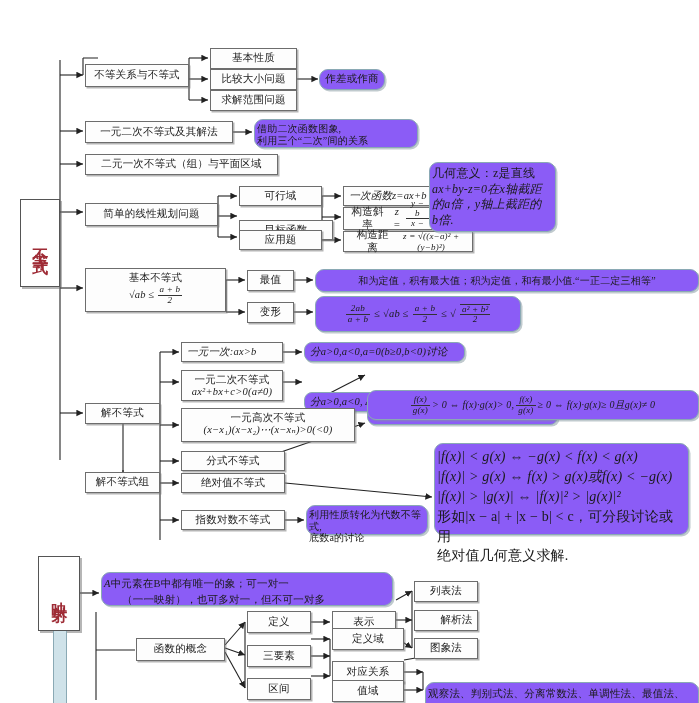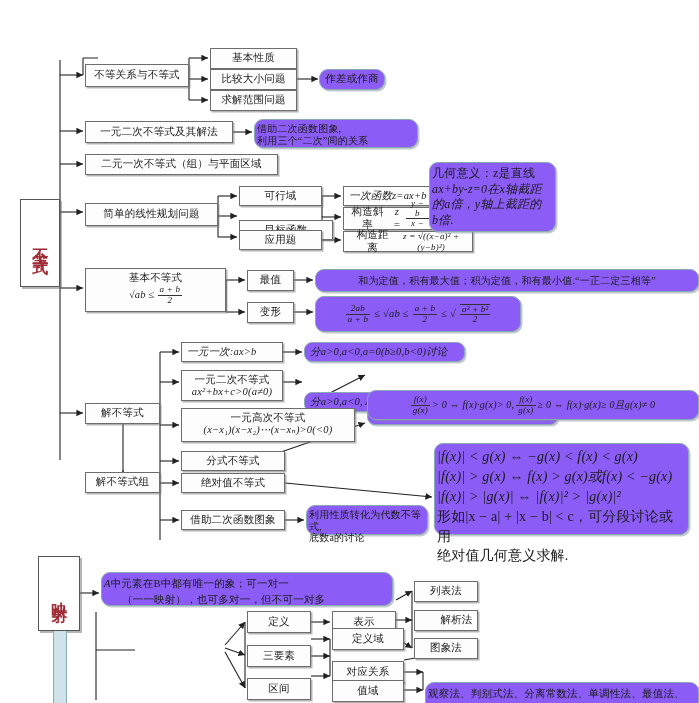--- a/index.html
+++ b/index.html
@@ -296,21 +296,21 @@
     </span>
   </div>
 
   <div class="node" style="left:181px;top:451px;width:104px;height:20px;">
     <span>分式不等式</span>
   </div>
   <div class="node" style="left:181px;top:473px;width:104px;height:20px;">
     <span>绝对值不等式</span>
   </div>
   <div class="node" style="left:181px;top:510px;width:104px;height:20px;">
-    <span>借助二次函数图象</span>
+    <span>指数对数不等式</span>
   </div>
   <div class="node fill multi" style="left:306px;top:505px;width:122px;height:30px;font-size:10px;">
     <div>利用性质转化为代数不等式,</div>
     <div>底数a的讨论</div>
   </div>
 
   <div class="node fill multi" style="left:434px;top:443px;width:255px;height:92px;font-size:14px;line-height:1.42;">
     <div class="ital">|f(x)| &lt; g(x) ⇔ −g(x) &lt; f(x) &lt; g(x)</div>
     <div class="ital">|f(x)| &gt; g(x) ⇔ f(x) &gt; g(x)或f(x) &lt; −g(x)</div>
     <div class="ital">|f(x)| &gt; |g(x)| ⇔ |f(x)|² &gt; |g(x)|²</div>
@@ -323,20 +323,23 @@
   </div>
   <div class="v-conn" style="left:53px;top:631px;width:12px;height:72px;"></div>
 
   <div class="node fill multi" style="left:101px;top:572px;width:292px;height:34px;font-size:10.5px;line-height:1.5;">
     <div>
       <span class="ital">A</span><span id="m1">中元素在B中都有唯一的象；可一对一</span>
     </div>
     <div style="padding-left:18px;">（一一映射），也可多对一，但不可一对多</div>
   </div>
 
+  <div class="node" style="left:136px;top:638px;width:89px;height:23px;">
+    <span>函数的概念</span>
+  </div>
 
   <div class="node" style="left:247px;top:611px;width:64px;height:22px;">
     <span>定义</span>
   </div>
   <div class="node" style="left:247px;top:645px;width:64px;height:22px;">
     <span>三要素</span>
   </div>
   <div class="node" style="left:247px;top:678px;width:64px;height:22px;">
     <span>区间</span>
   </div>

